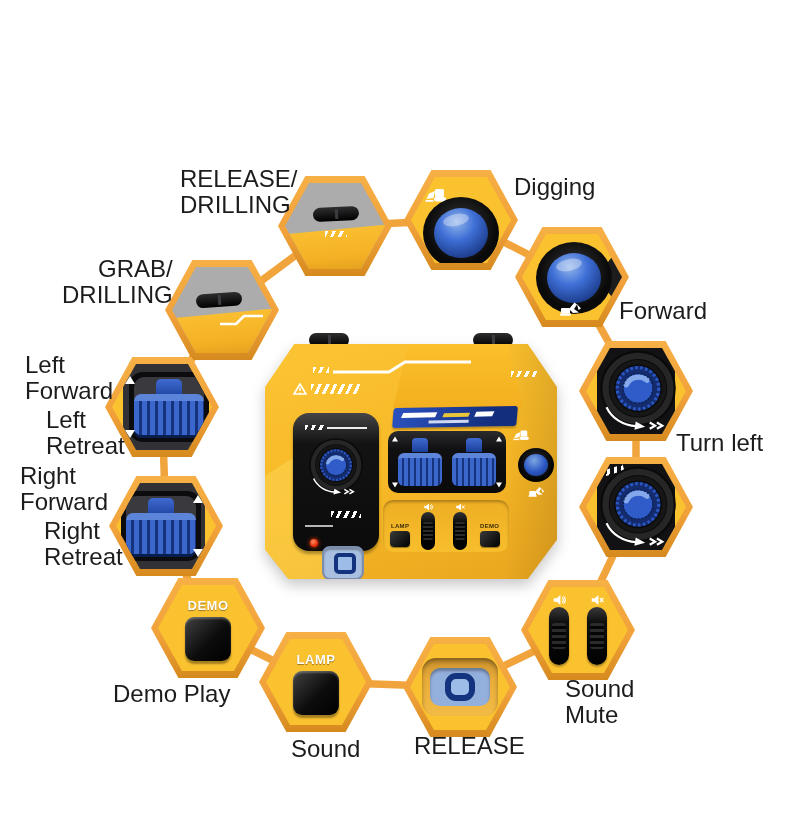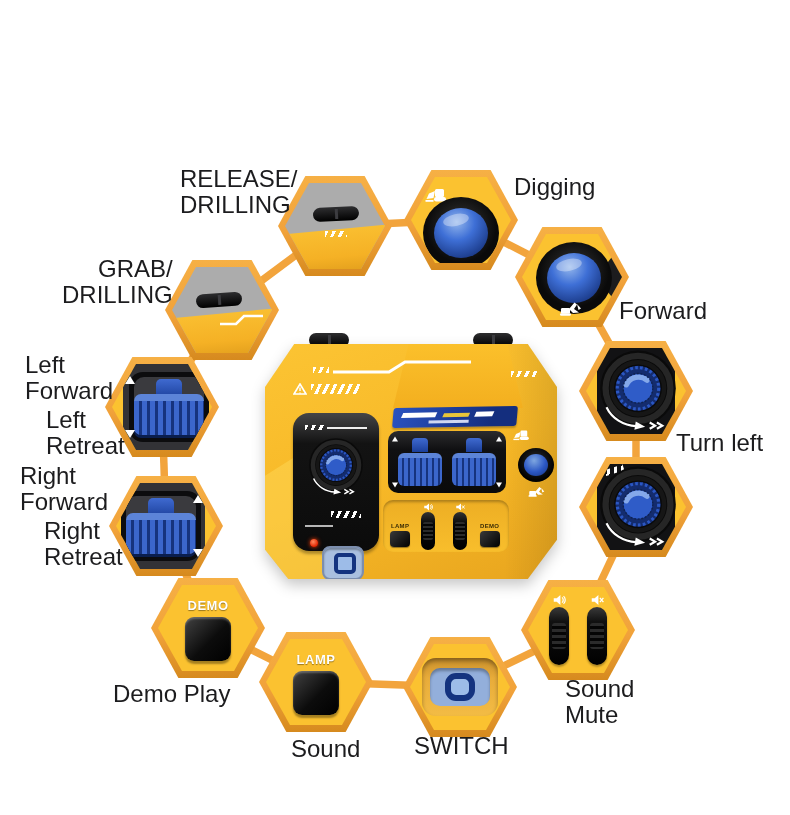--- a/index.html
+++ b/index.html
@@ -437,15 +437,15 @@
 Retreat</div>
   <div class="lbl" style="left:676px;top:430px;">Turn left</div>
   <div class="lbl" style="left:20px;top:463px;">Right
 Forward</div>
   <div class="lbl" style="left:44px;top:518px;">Right
 Retreat</div>
   <div class="lbl" style="left:85px;top:681px;margin-left:28px;">Demo Play</div>
   <div class="lbl" style="left:565px;top:676px;">Sound
 Mute</div>
   <div class="lbl" style="left:291px;top:736px;">Sound</div>
-  <div class="lbl" style="left:414px;top:733px;">SWITCH</div>
+  <div class="lbl" style="left:414px;top:733px;">RELEASE</div>
 
 </div>
 
 </body></html>

